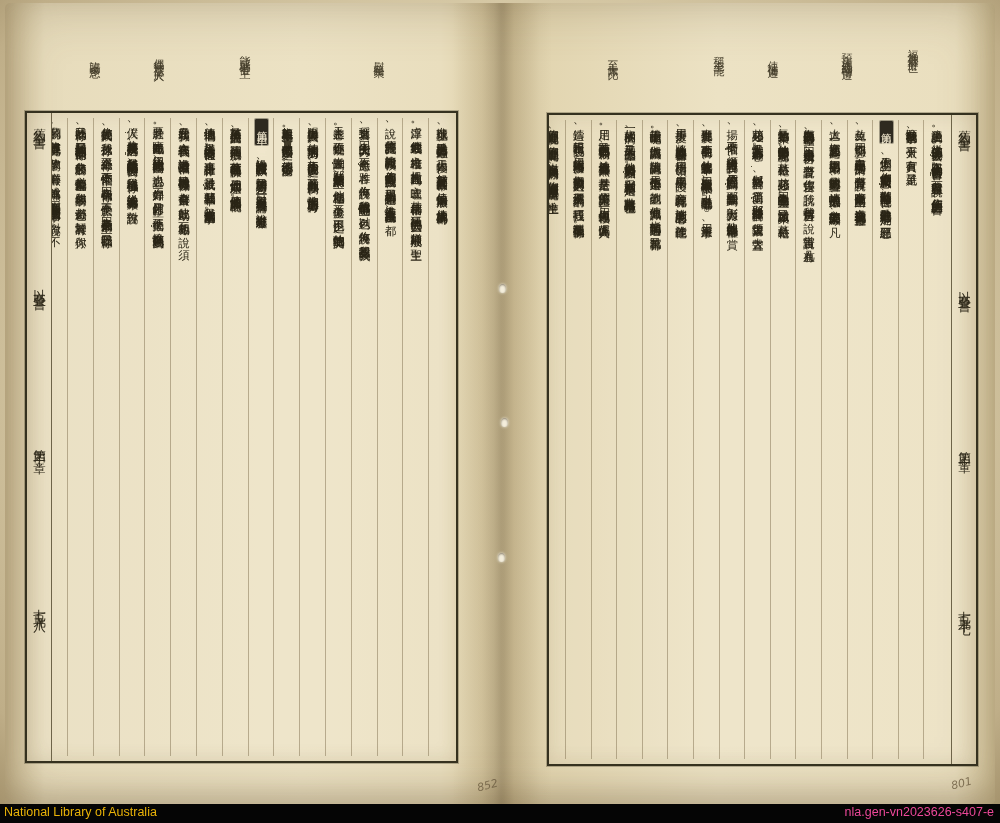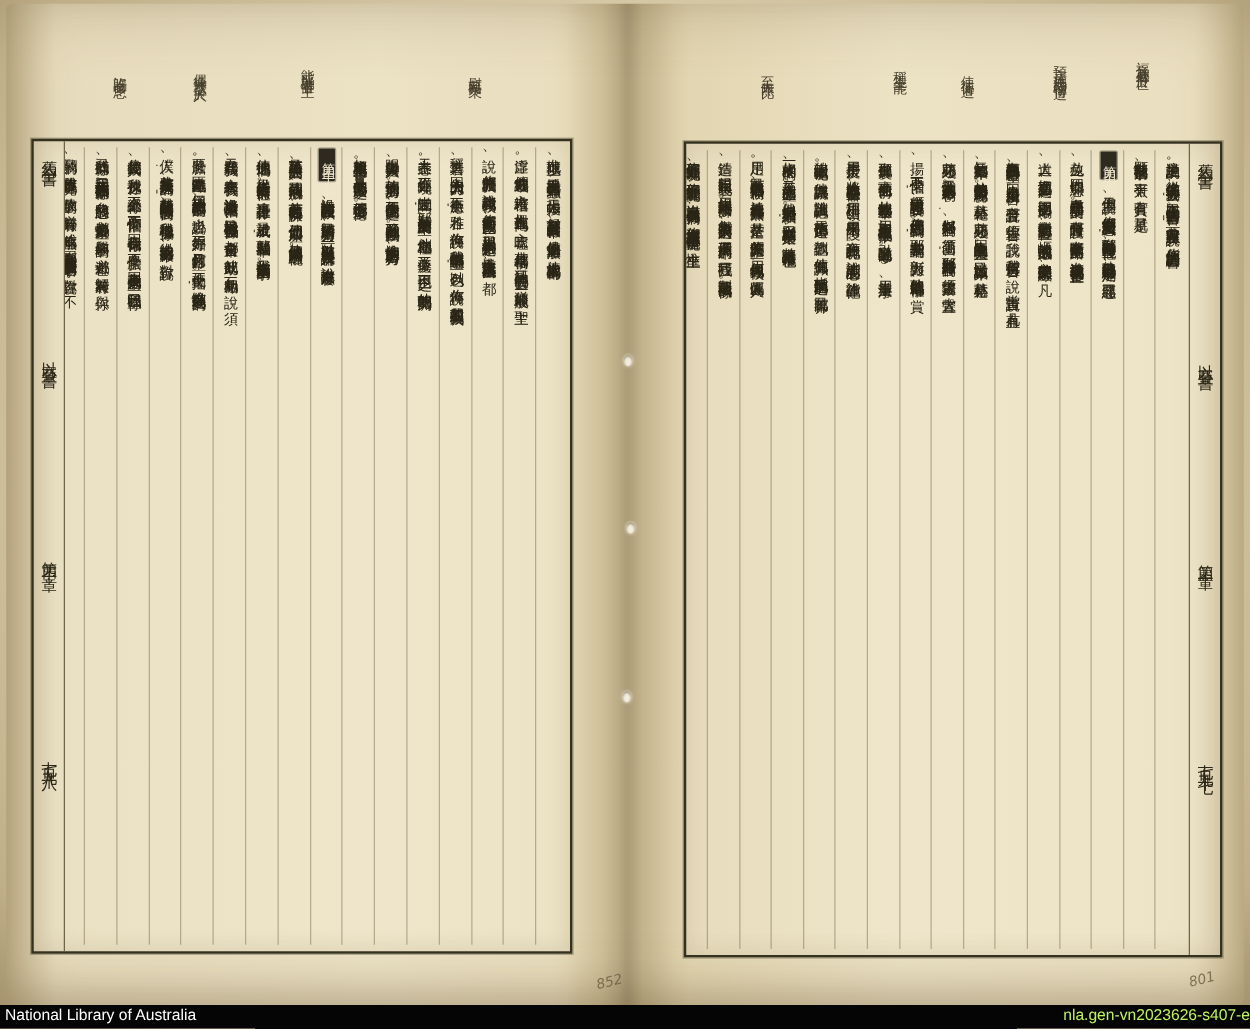--- a/index.html
+++ b/index.html
@@ -66,22 +66,22 @@
   #ann-r5{left:606px;top:52px;}
   #ann-l1{left:372px;top:52px;}
   #ann-l2{left:238px;top:46px;}
   #ann-l3{left:152px;top:50px;}
   #ann-l4{left:88px;top:52px;}
   
   .idbar{
     position:absolute;left:0;bottom:0;width:1000px;height:19px;background:#050505;
     font-family:"Liberation Sans","DejaVu Sans",sans-serif;font-size:12.5px;
   }
-  .idbar .lefttxt{position:absolute;left:4px;top:1px;color:#ffffff;}
-  .idbar .righttxt{position:absolute;right:0;top:1px;color:#bef264;}
+  .idbar .lefttxt{position:absolute;left:4px;top:1px;color:#eab308;}
+  .idbar .righttxt{position:absolute;right:6px;top:1px;color:#ec4899;}
   .pencil{
     position:absolute;font-family:"DejaVu Sans",sans-serif;font-style:italic;
     font-size:11px;color:rgba(112,96,68,.85);transform:rotate(-14deg);
   }
   #pencil-center{left:477px;top:779px;}
   #pencil-right{left:951px;top:777px;}
 </style>
 </head>
 <body>
 

